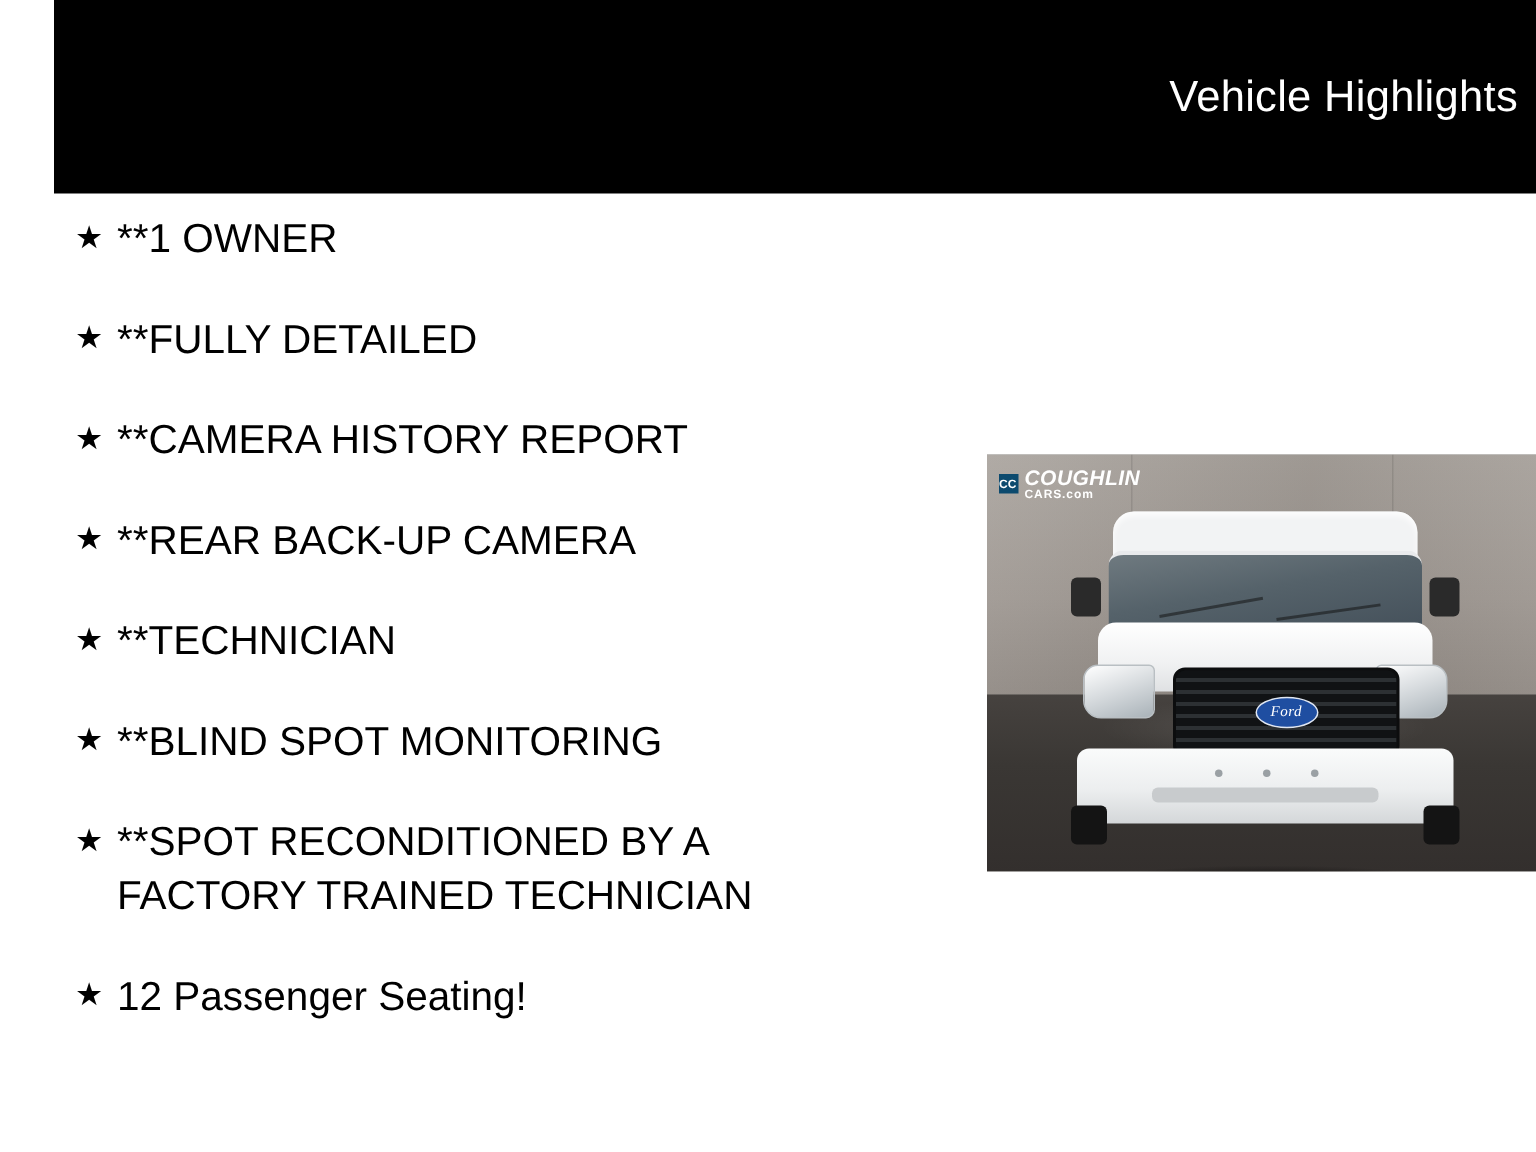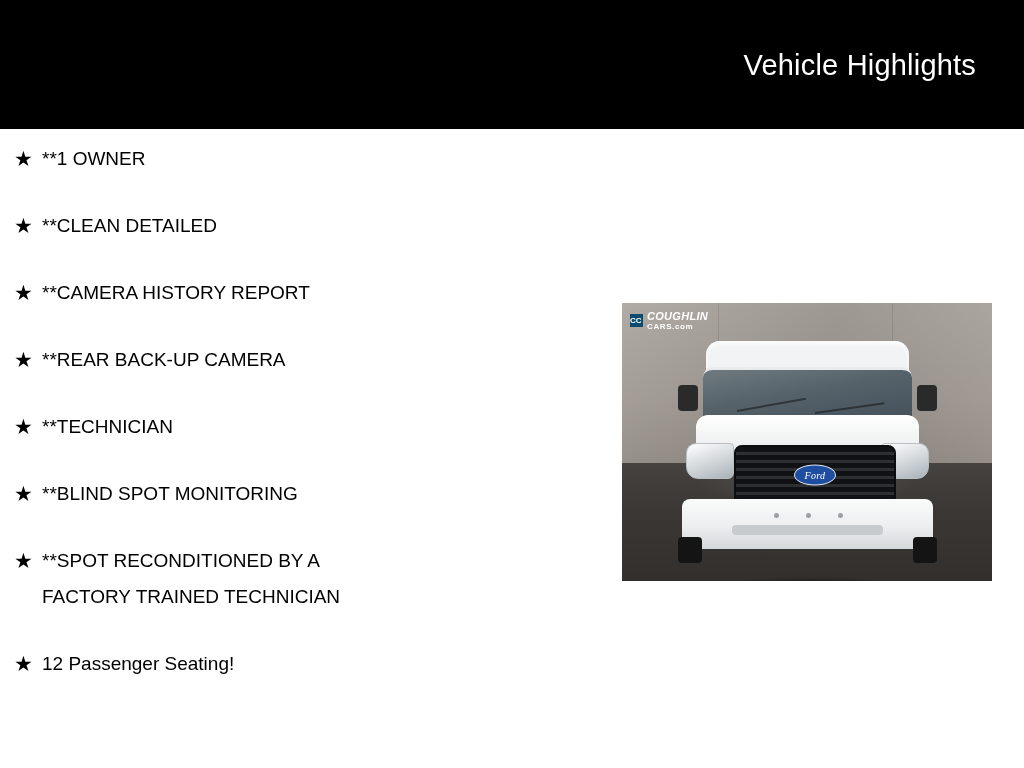--- a/index.html
+++ b/index.html
@@ -10,20 +10,21 @@
     width: 1024px;
     height: 768px;
     background: #ffffff;
     font-family: "Liberation Sans", sans-serif;
     overflow: hidden;
   }
   .page {
     position: relative;
     width: 868px;
     height: 768px;
+    margin-left: 36px;
   }
   .header-bar {
     position: absolute;
     top: 0;
     left: 0;
     width: 1024px;
     height: 129px;
     background: #000000;
   }
   .header-title {
@@ -55,21 +56,21 @@
     flex: 0 0 auto;
     width: 28px;
     color: #000000;
     font-size: 21px;
     line-height: 36px;
     text-align: left;
   }
   .highlight-text {
     flex: 1 1 auto;
     color: #000000;
-    font-size: 19px;
+    font-size: 27px;
     line-height: 36px;
     white-space: pre-line;
   }
   .photo-wrap {
     position: absolute;
     left: 622px;
     top: 303px;
     width: 370px;
     height: 278px;
     overflow: hidden;
@@ -158,27 +159,26 @@
     position: absolute;
     top: 102px;
     width: 46px; height: 34px;
     background: linear-gradient(160deg, #ffffff 0%, #d9dde0 45%, #a9b2b8 100%);
     border: 1px solid #b9bfc3;
   }
   .headlight.left { left: 16px; border-radius: 10px 4px 6px 12px; }
   .headlight.right { right: 16px; border-radius: 4px 10px 12px 6px; }
   .grille {
     position: absolute;
-    left: 64px; top: 104px;
+    left: 76px; top: 104px;
     width: 147px; height: 56px;
     background: #16181a;
     border-radius: 8px;
     background-image: repeating-linear-gradient(180deg, #101214 0px, #101214 5px, #2c3033 5px, #2c3033 8px);
     border: 2px solid #0c0d0e;
-    padding-left: 11px;
   }
   .oval {
     position: absolute;
     left: 50%; top: 50%;
     transform: translate(-50%, -50%);
     width: 40px; height: 19px;
     border-radius: 50%;
     background: #1f4ea1;
     border: 1px solid #dfe6f2;
   }
@@ -248,21 +248,21 @@
     text-align: left;
     font-weight: bold;
   }
   .wm-text {
     display: flex;
     flex-direction: column;
     line-height: 1.05;
   }
   .wm-main {
     color: #ffffff;
-    font-size: 11px;
+    font-size: 14px;
     font-weight: bold;
     font-style: italic;
     letter-spacing: 0.3px;
   }
   .wm-sub {
     color: #ffffff;
     font-size: 8px;
     font-weight: bold;
     letter-spacing: 0.6px;
   }
@@ -276,21 +276,21 @@
     <div class="header-title">Vehicle Highlights</div>
   </div>
 
   <ul class="highlights">
     <li class="highlight-item">
       <span class="star-icon">★</span>
       <span class="highlight-text">**1 OWNER</span>
     </li>
     <li class="highlight-item">
       <span class="star-icon">★</span>
-      <span class="highlight-text">**CLEAN DETAILED</span>
+      <span class="highlight-text">**FULLY DETAILED</span>
     </li>
     <li class="highlight-item">
       <span class="star-icon">★</span>
       <span class="highlight-text">**CAMERA HISTORY REPORT</span>
     </li>
     <li class="highlight-item">
       <span class="star-icon">★</span>
       <span class="highlight-text">**REAR BACK-UP CAMERA</span>
     </li>
     <li class="highlight-item">

